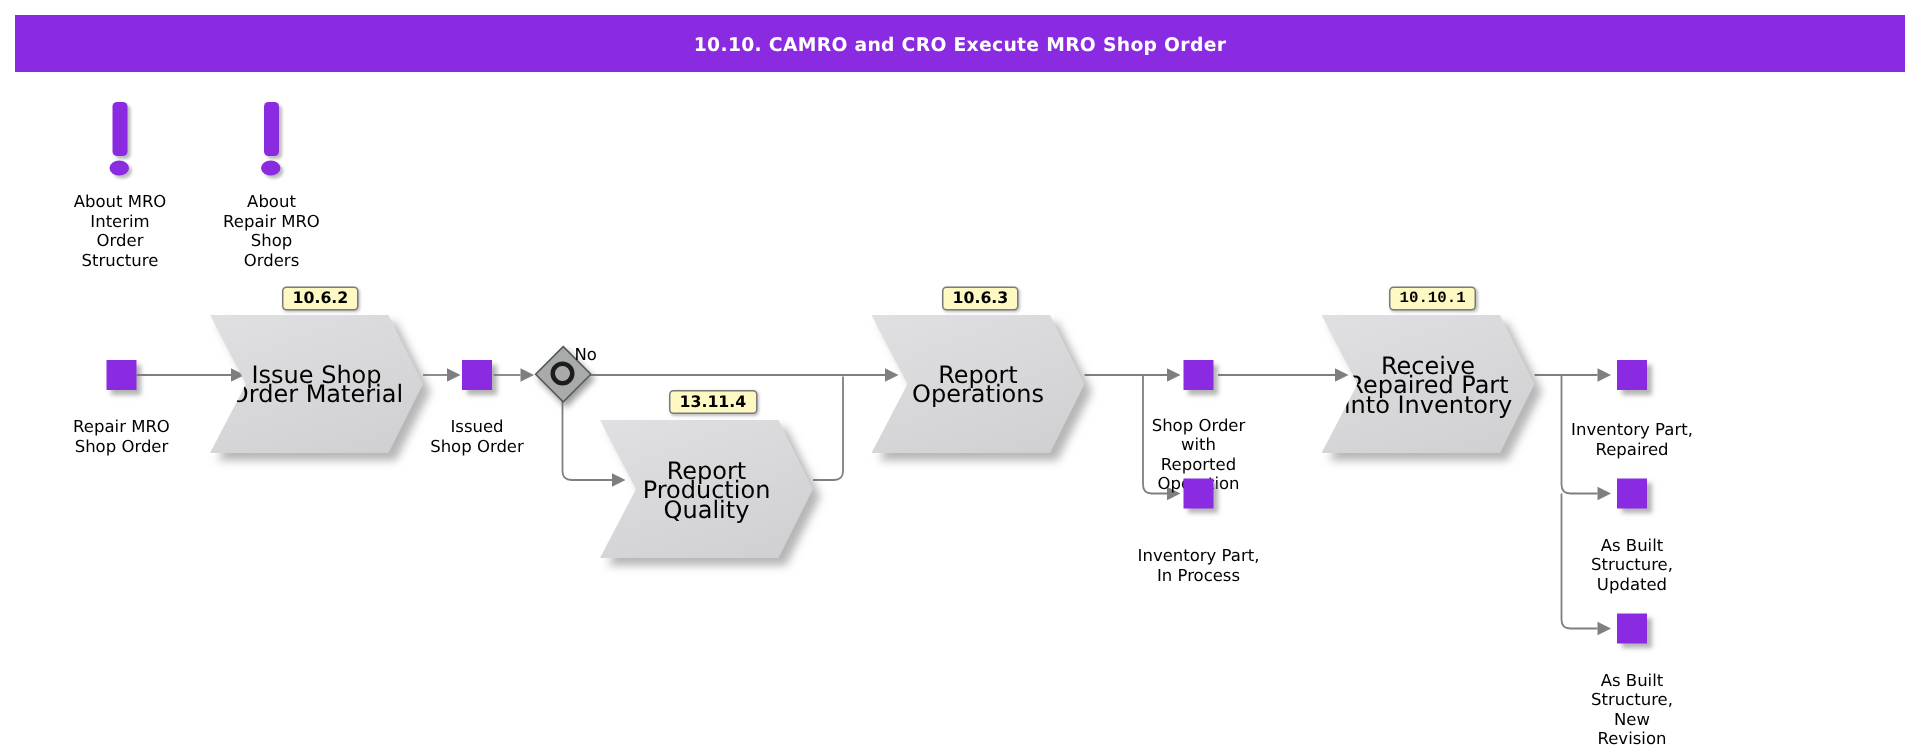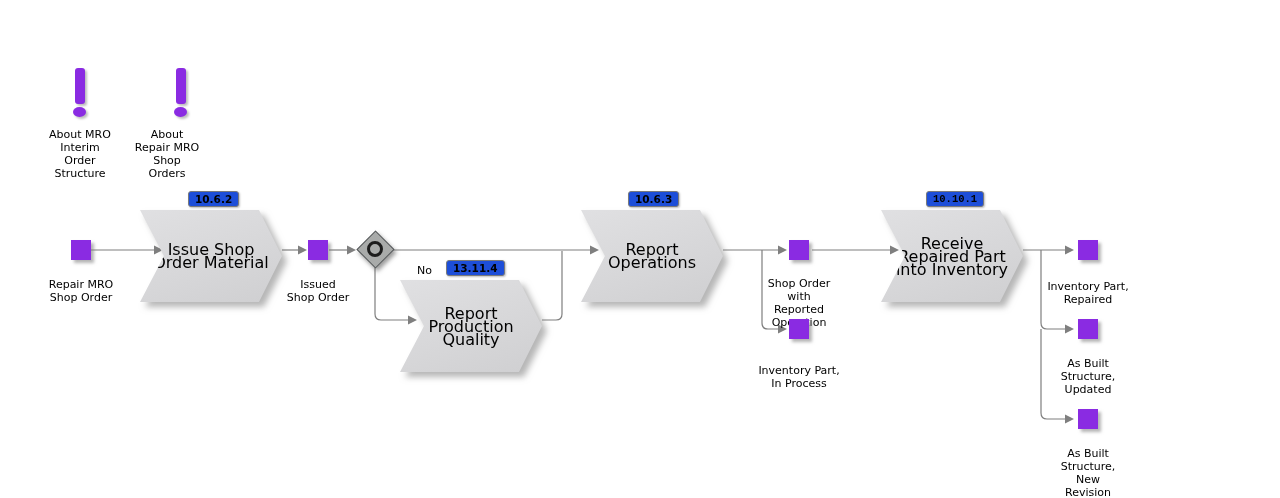--- a/index.html
+++ b/index.html
@@ -31,21 +31,21 @@
   .chev-wrap{width:142px;height:80px;filter:drop-shadow(5px 5px 3px rgba(110,110,110,.5));}
   .chev{
     width:142px;height:92px;
     clip-path:polygon(0% 0%,83.8% 0%,100% 50%,83.8% 100%,0% 100%,16.9% 50%);
     background:linear-gradient(160deg,#e0e0e2 0%,#d6d6d8 60%,#cfcfd1 100%);
     display:flex;align-items:center;justify-content:center;
     text-align:center;font-size:16px;line-height:13px;white-space:pre-line;
   }
   
   .badge{
-    background:#1d4ed8;border:1px solid #7a7a7a;border-radius:3px;
+    background:#fef9c3;border:1px solid #7a7a7a;border-radius:3px;
     padding:1px 6px;font-size:10.5px;font-weight:bold;line-height:12px;
     box-shadow:1px 1px 2px rgba(0,0,0,.25);
   }
   
   .diamond-wrap{left:357px;top:231px;width:36px;height:36px;filter:drop-shadow(2px 3px 2px rgba(90,90,90,.6));}
   .diamond{position:absolute;left:5px;top:5px;width:25px;height:25px;background:#a9abaa;border:1px solid #55585a;transform:rotate(45deg);}
   .diamond-circle{position:absolute;left:10px;top:10px;width:10px;height:10px;border:3px solid #1d1d1d;border-radius:50%;background:transparent;}
   .no-lbl{font-size:11px;line-height:13px;}
   svg{position:absolute;left:0;top:0;}
 </style>
@@ -77,35 +77,36 @@
       <path d="M417 320 L408 315.5 L408 324.5 Z"></path>
       <path d="M787 250 L778 245.5 L778 254.5 Z"></path>
       <path d="M899 250 L890 245.5 L890 254.5 Z"></path>
       <path d="M787 329 L778 324.5 L778 333.5 Z"></path>
       <path d="M1074 250 L1065 245.5 L1065 254.5 Z"></path>
       <path d="M1074 329 L1065 324.5 L1065 333.5 Z"></path>
       <path d="M1074 419 L1065 414.5 L1065 423.5 Z"></path>
     </g>
   </svg>
 
+  <div class="abs hdr">10.10. CAMRO and CRO Execute MRO Shop Order</div>
 
   <div class="abs note-icon" style="left:67px;top:68px;">
     <div class="note-bar"></div>
     <div class="note-dot"></div>
   </div>
   <div class="abs lbl" style="left:20px;top:113px;">About MRO
 Interim
 Order
 Structure</div>
 
   <div class="abs note-icon" style="left:168px;top:68px;">
     <div class="note-bar"></div>
     <div class="note-dot"></div>
   </div>
-  <div class="abs lbl" style="left:107px;top:113px;">About
+  <div class="abs lbl" style="left:121px;top:113px;">About
 Repair MRO
 Shop
 Orders</div>
 
   <div class="abs badge" style="left:188px;top:191px;">10.6.2</div>
   <div class="abs chev-wrap" style="left:140px;top:210px;">
     <div class="chev">Issue Shop
 Order Material</div>
   </div>
 
@@ -126,21 +127,21 @@
   <div class="abs chev-wrap" style="left:881px;top:210px;">
     <div class="chev">Receive
 Repaired Part
 into Inventory</div>
   </div>
 
   <div class="abs diamond-wrap">
     <div class="diamond"></div>
     <div class="diamond-circle"></div>
   </div>
-  <div class="abs no-lbl" style="left:417px;top:230px;margin-top:34px;">No</div>
+  <div class="abs no-lbl" style="left:383px;top:230px;">No</div>
 
   <div class="abs sq" style="left:71px;top:240px;"></div>
   <div class="abs lbl" style="left:21px;top:263px;">Repair MRO
 Shop Order</div>
 
   <div class="abs sq" style="left:308px;top:240px;"></div>
   <div class="abs lbl" style="left:258px;top:263px;">Issued
 Shop Order</div>
 
   <div class="abs sq" style="left:789px;top:240px;"></div>

